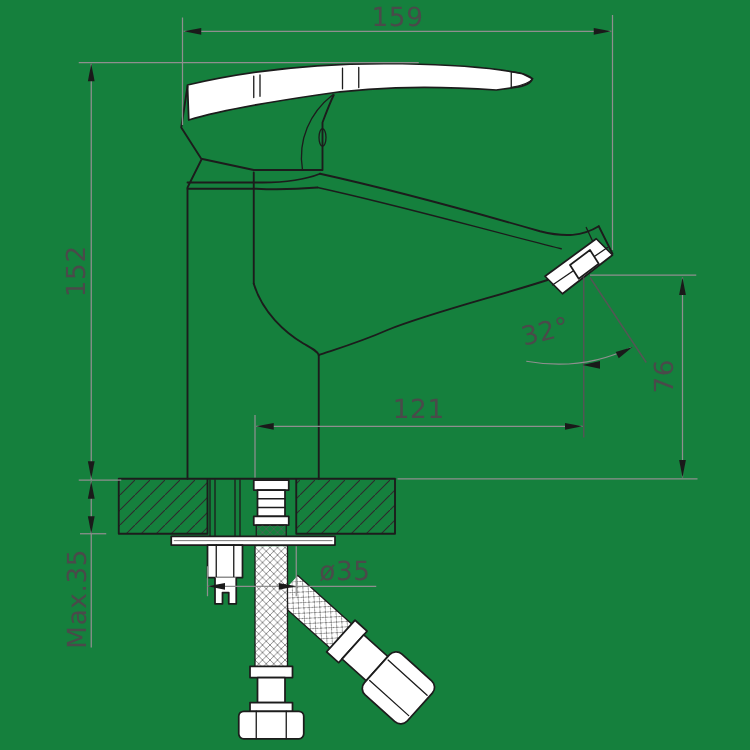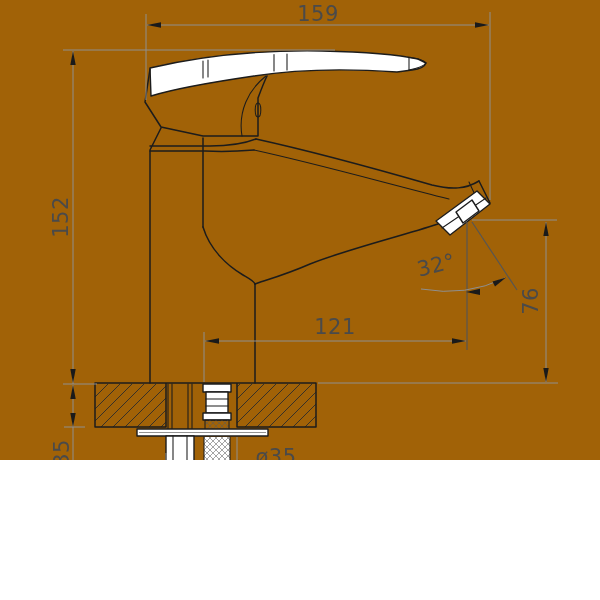--- a/index.html
+++ b/index.html
@@ -1,16 +1,16 @@
 <!DOCTYPE html>
 <html><head>
 <meta charset="utf-8">
 <style>
   html,body{margin:0;padding:0;background:#fff;}
-  .canvas{width:600px;height:460px;position:relative;background:#a16207;overflow:hidden;}
+  .canvas{width:600px;height:600px;position:relative;background:#15803d;overflow:hidden;}
   svg{display:block;}
   text{font-family:"DejaVu Sans", sans-serif; fill:#4a4a4a; font-size:21px; letter-spacing:0.5px;}
   .outline{stroke:#1c1c1c;fill:none;stroke-width:1.5;stroke-linecap:round;stroke-linejoin:round;}
   .outline-thin{stroke:#1c1c1c;fill:none;stroke-width:1.05;stroke-linecap:round;}
   .dim{stroke:#8f8f8f;fill:none;stroke-width:1;}
   .ref{stroke:#555;fill:none;stroke-width:1.15;}
   .arrow{fill:#1a1a1a;stroke:none;}
   .whitefill{fill:#fff;stroke:#1c1c1c;stroke-width:1.4;stroke-linejoin:round;}
 </style>
 </head>

